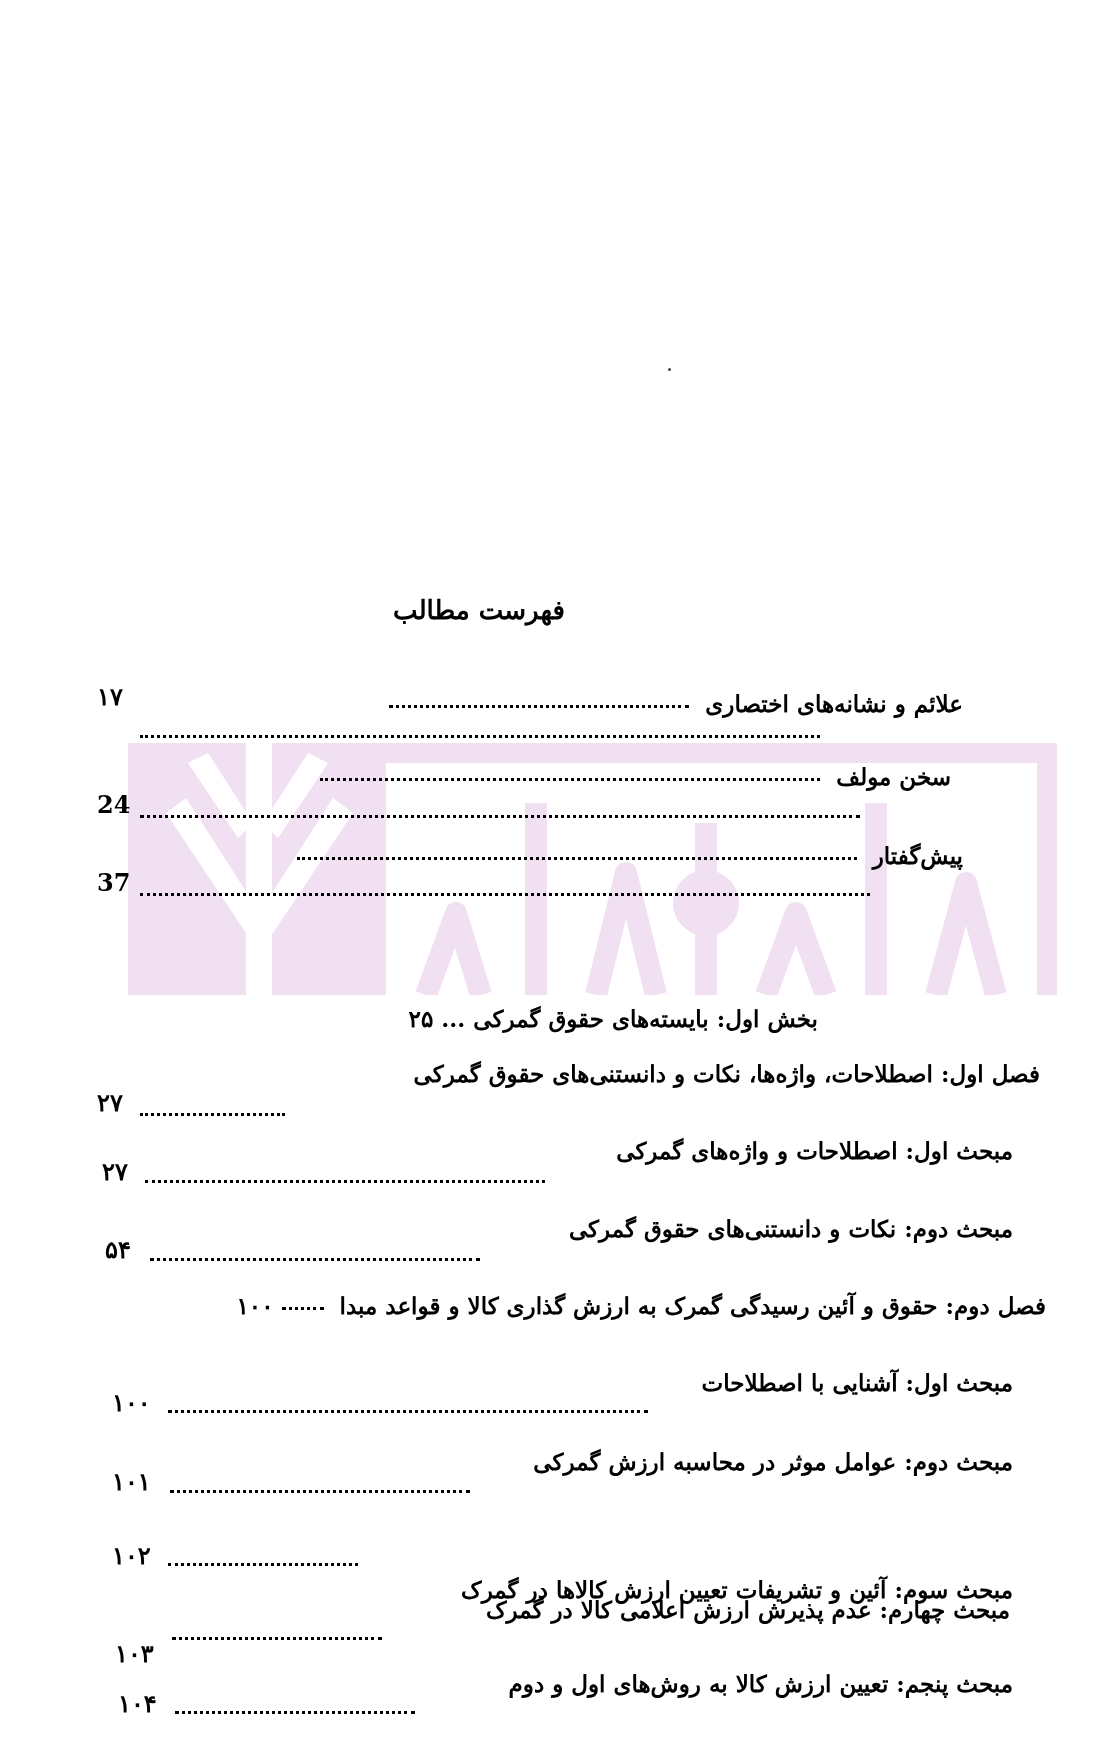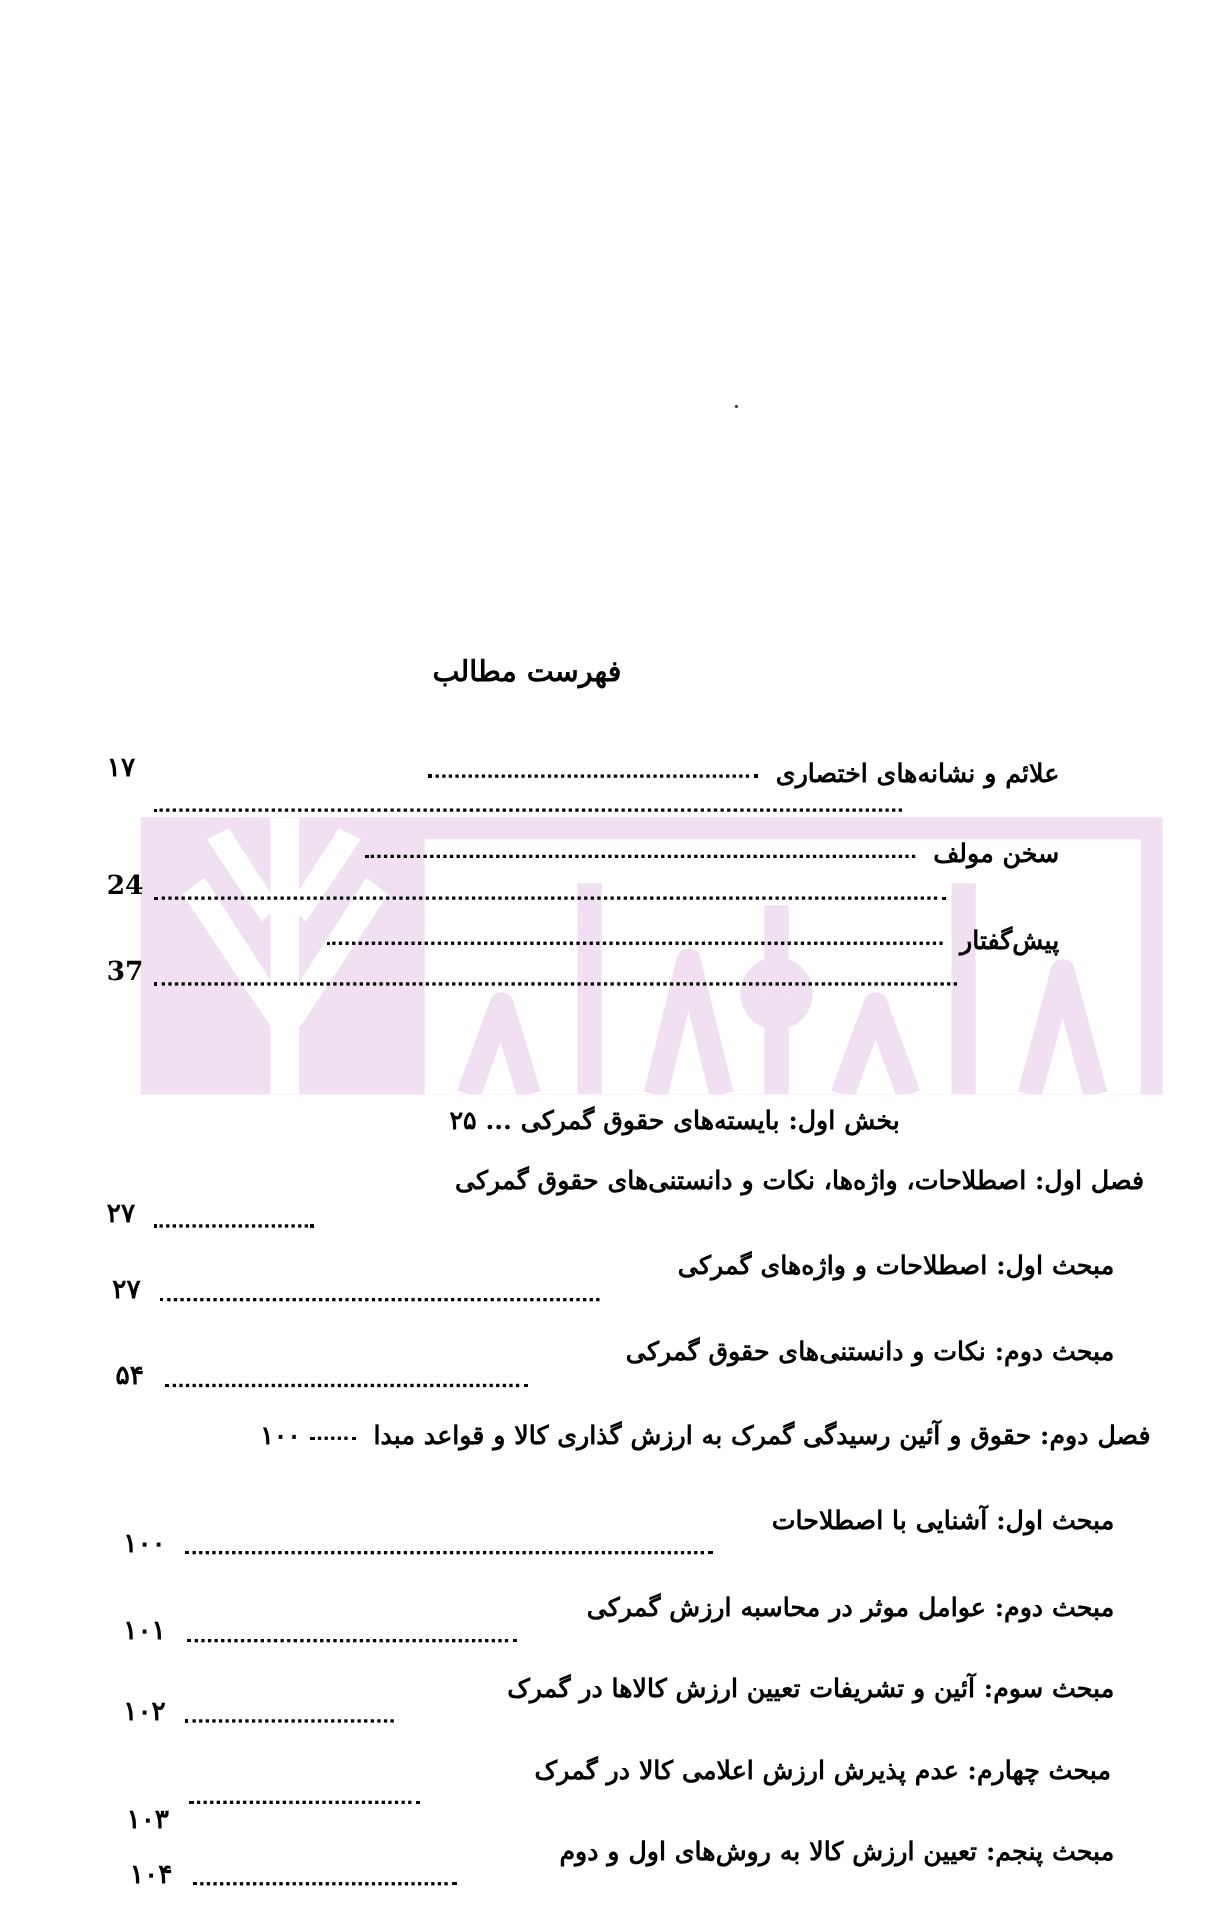--- a/index.html
+++ b/index.html
@@ -49,21 +49,21 @@
 
 <div class="title">فهرست مطالب</div>
 
 <div class="toc-text" style="right:155px; top:690px;">
   <span>علائم و نشانه‌های اختصاری</span>
   <span class="lead-inline" style="--w:300px;"></span>
 </div>
 <div class="leader" style="left:140px; width:680px; top:735px;"></div>
 <div class="toc-num" style="left:97px; top:682px;">۱۷</div>
 
-<div class="toc-text" style="right:155px; top:763px;">
+<div class="toc-text" style="right:167px; top:763px;">
   <span>سخن مولف</span>
   <span class="lead-inline" style="--w:500px;"></span>
 </div>
 <div class="leader" style="left:140px; width:720px; top:815px;"></div>
 <div class="toc-num" style="left:97px; top:790px;">24</div>
 
 <div class="toc-text" style="right:155px; top:842px;">
   <span>پیش‌گفتار</span>
   <span class="lead-inline" style="--w:560px;"></span>
 </div>
@@ -91,21 +91,21 @@
 </div>
 
 <div class="toc-text" style="right:105px; top:1369px;">مبحث اول: آشنایی با اصطلاحات</div>
 <div class="leader" style="left:168px; width:480px; top:1410px;"></div>
 <div class="toc-num" style="left:112px; top:1388px;">۱۰۰</div>
 
 <div class="toc-text" style="right:105px; top:1448px;">مبحث دوم: عوامل موثر در محاسبه ارزش گمرکی</div>
 <div class="leader" style="left:170px; width:300px; top:1490px;"></div>
 <div class="toc-num" style="left:112px; top:1467px;">۱۰۱</div>
 
-<div class="toc-text" style="right:105px; top:1522px;">مبحث سوم: آئین و تشریفات تعیین ارزش کالاها در گمرک</div>
+<div class="toc-text" style="right:105px; top:1576px;">مبحث سوم: آئین و تشریفات تعیین ارزش کالاها در گمرک</div>
 <div class="leader" style="left:168px; width:190px; top:1563px;"></div>
 <div class="toc-num" style="left:112px; top:1541px;">۱۰۲</div>
 
 <div class="toc-text" style="right:108px; top:1596px;">مبحث چهارم: عدم پذیرش ارزش اعلامی کالا در گمرک</div>
 <div class="leader" style="left:172px; width:210px; top:1637px;"></div>
 <div class="toc-num" style="left:115px; top:1615px;margin-top:24px;">۱۰۳</div>
 
 <div class="toc-text" style="right:105px; top:1670px;">مبحث پنجم: تعیین ارزش کالا به روش‌های اول و دوم</div>
 <div class="leader" style="left:175px; width:240px; top:1711px;"></div>
 <div class="toc-num" style="left:118px; top:1689px;">۱۰۴</div>

